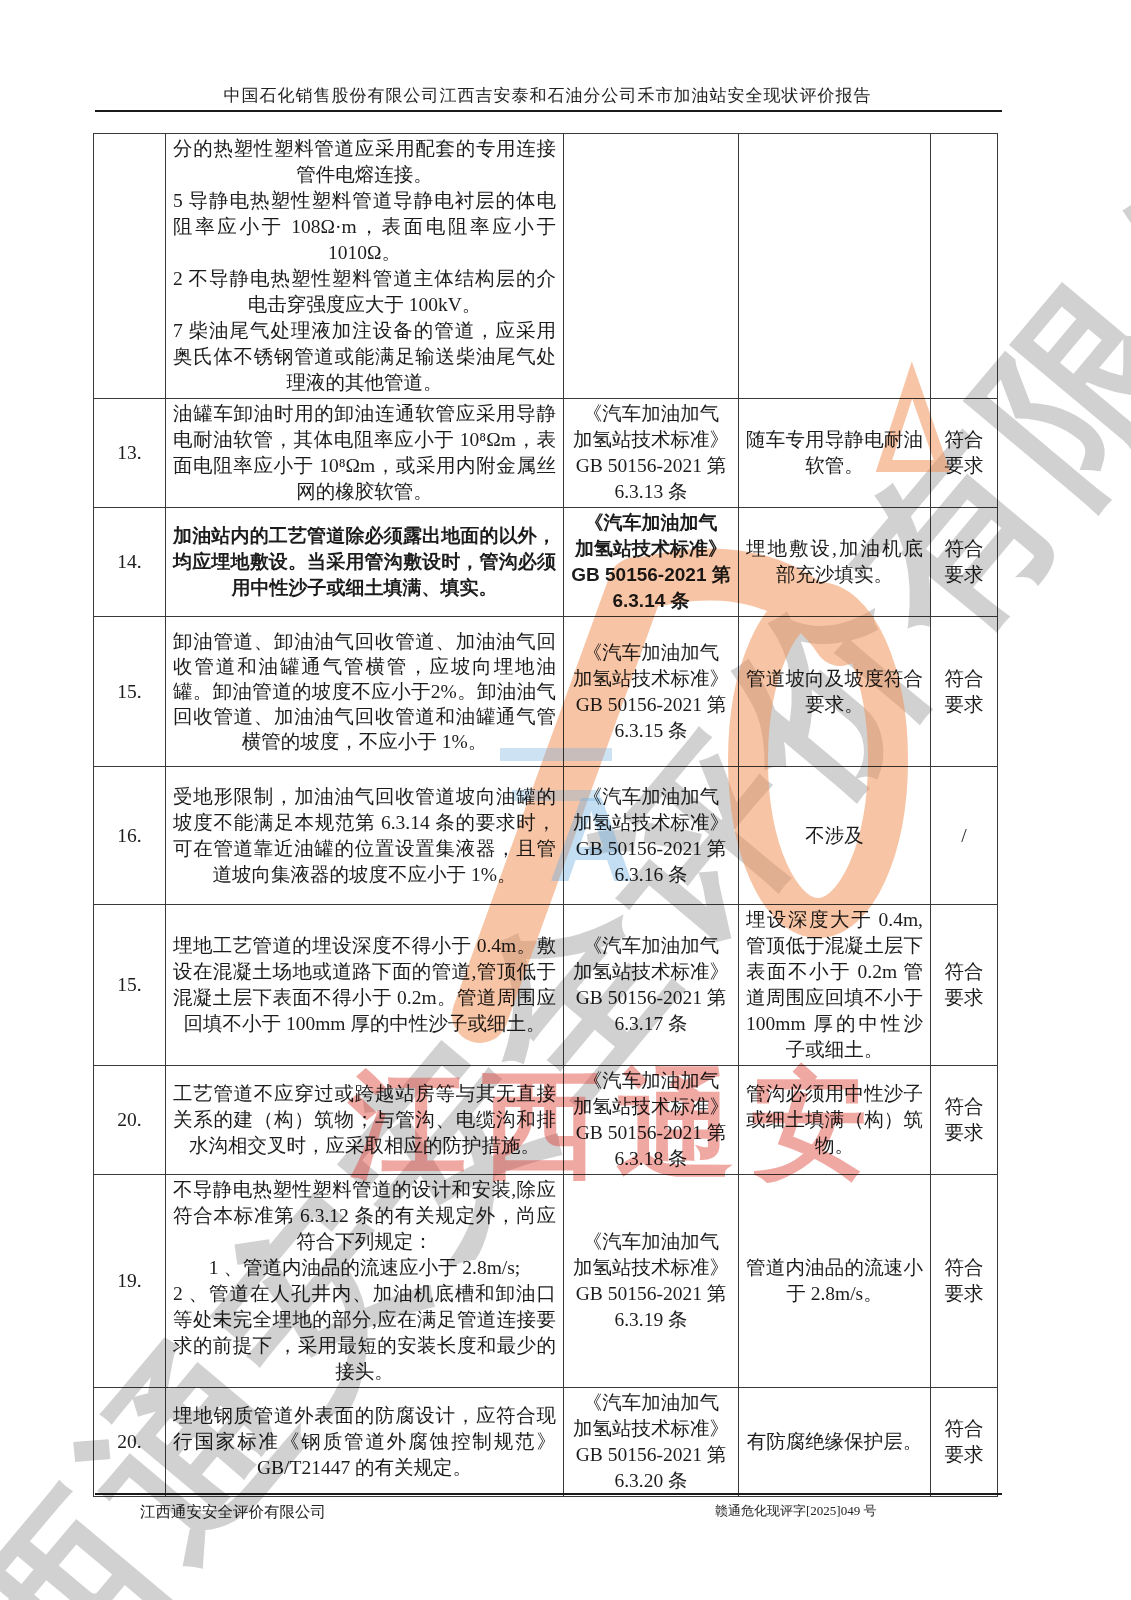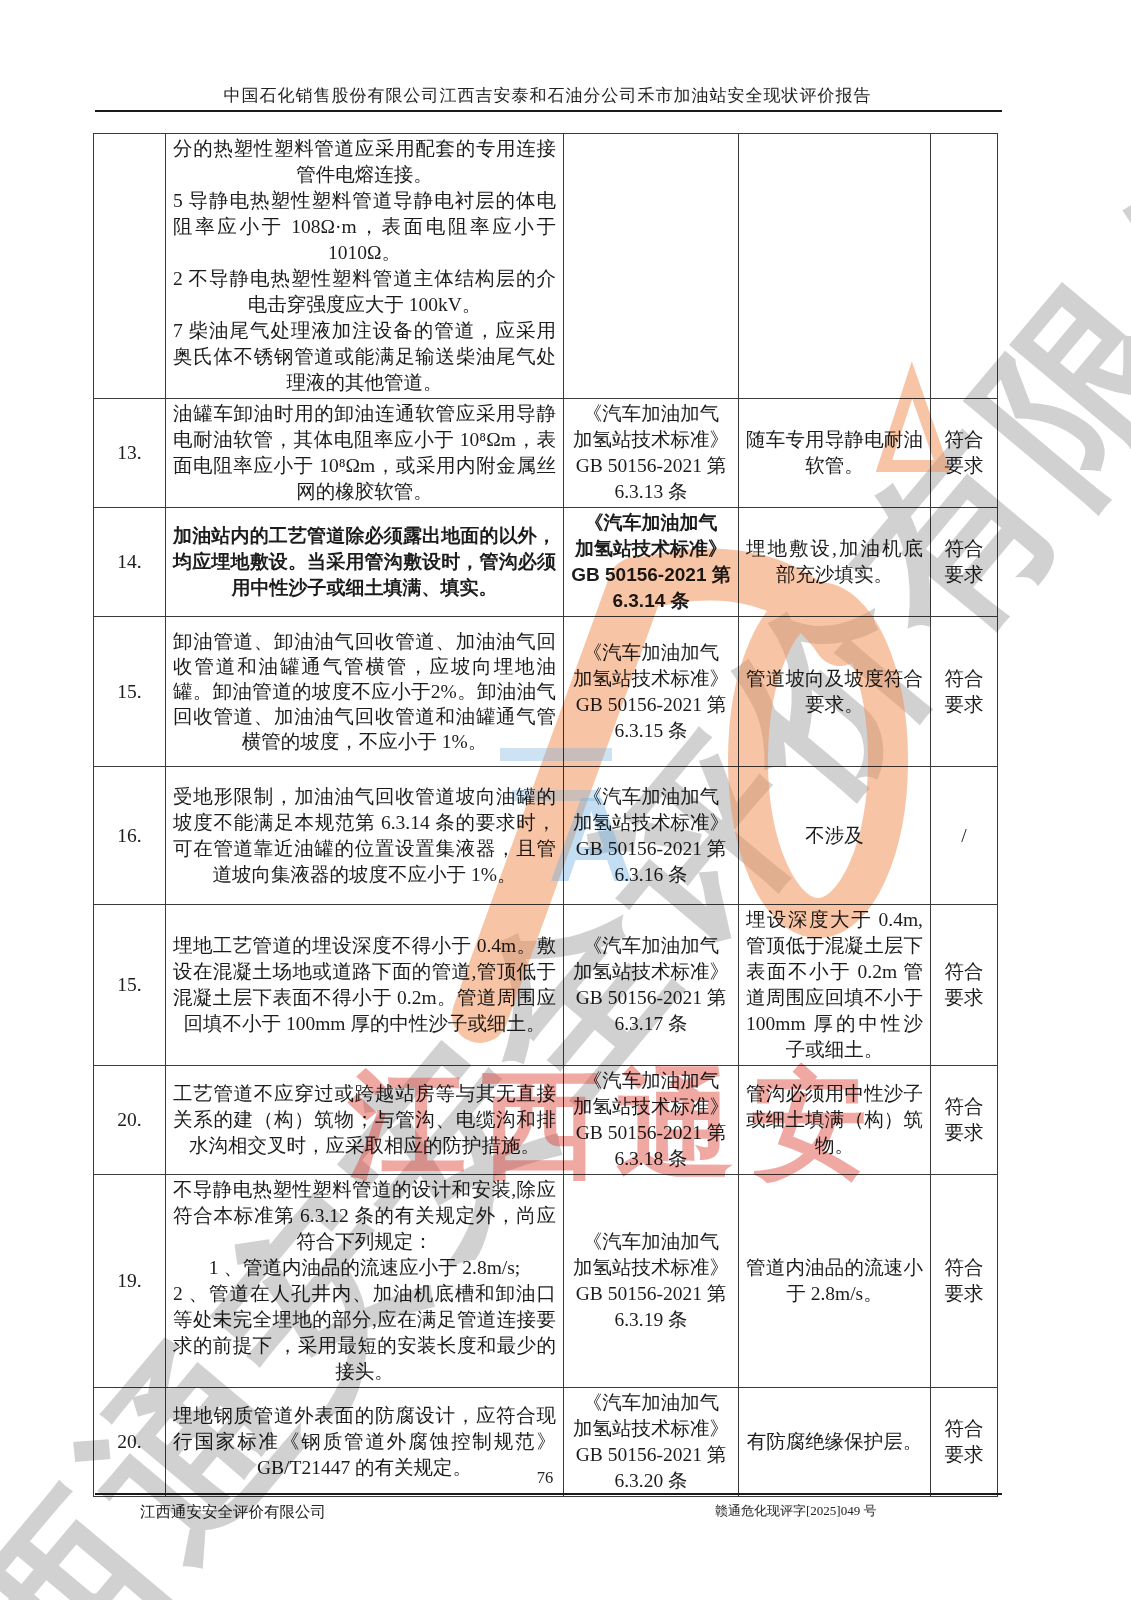--- a/index.html
+++ b/index.html
@@ -214,21 +214,20 @@
         <td class="std">《汽车加油加气
 加氢站技术标准》
 GB 50156-2021 第
 6.3.20 条</td>
         <td class="find">有防腐绝缘保护层。</td>
         <td class="res">符合要求</td>
       </tr>
     </tbody>
   </table>
 
-  <div class="page-number">76</div>
   <div class="footer-rule"></div>
   <div class="footer-left">江西通安安全评价有限公司</div>
   <div class="footer-right">赣通危化现评字[2025]049 号</div>
 
   <div class="wm-layer">
     <div class="wm-diagonal">江西通安安全评价有限公司</div>
     <div class="wm-red">江西通安</div>
     <svg class="wm-logo" width="1131" height="1600" viewBox="0 0 1131 1600">
       <g stroke="#f08c4e" fill="none" opacity="0.5" stroke-linecap="round">
 

